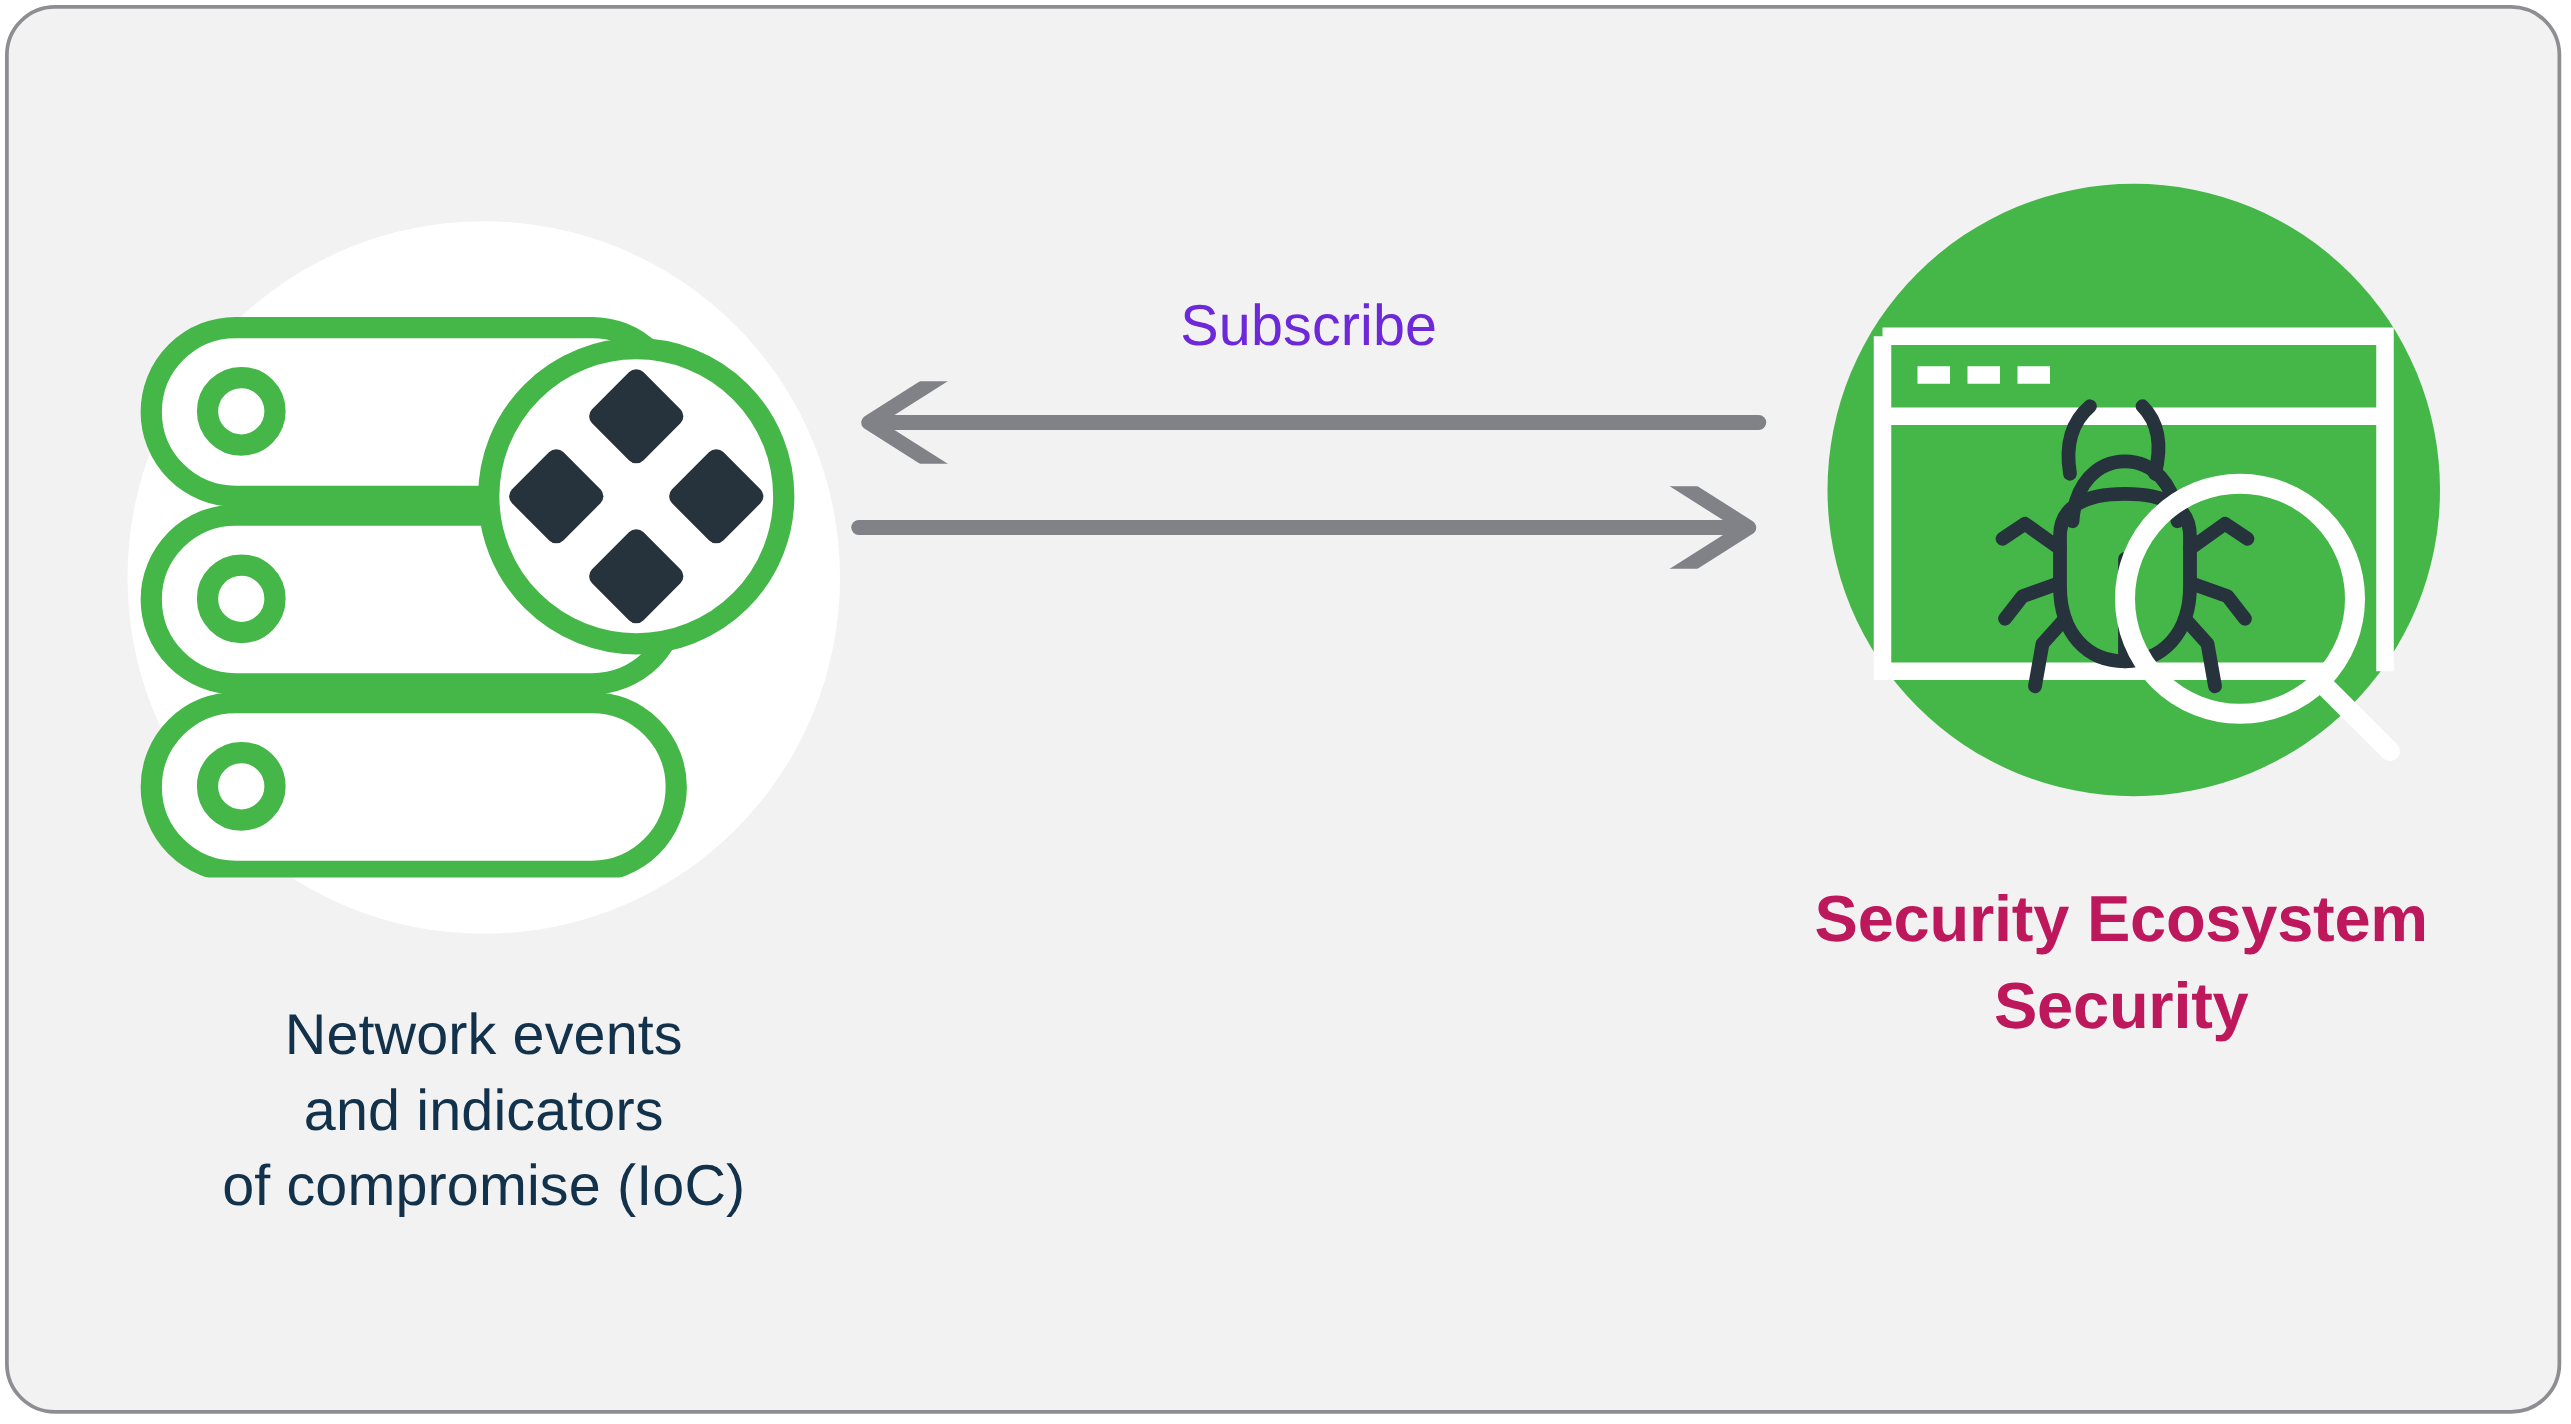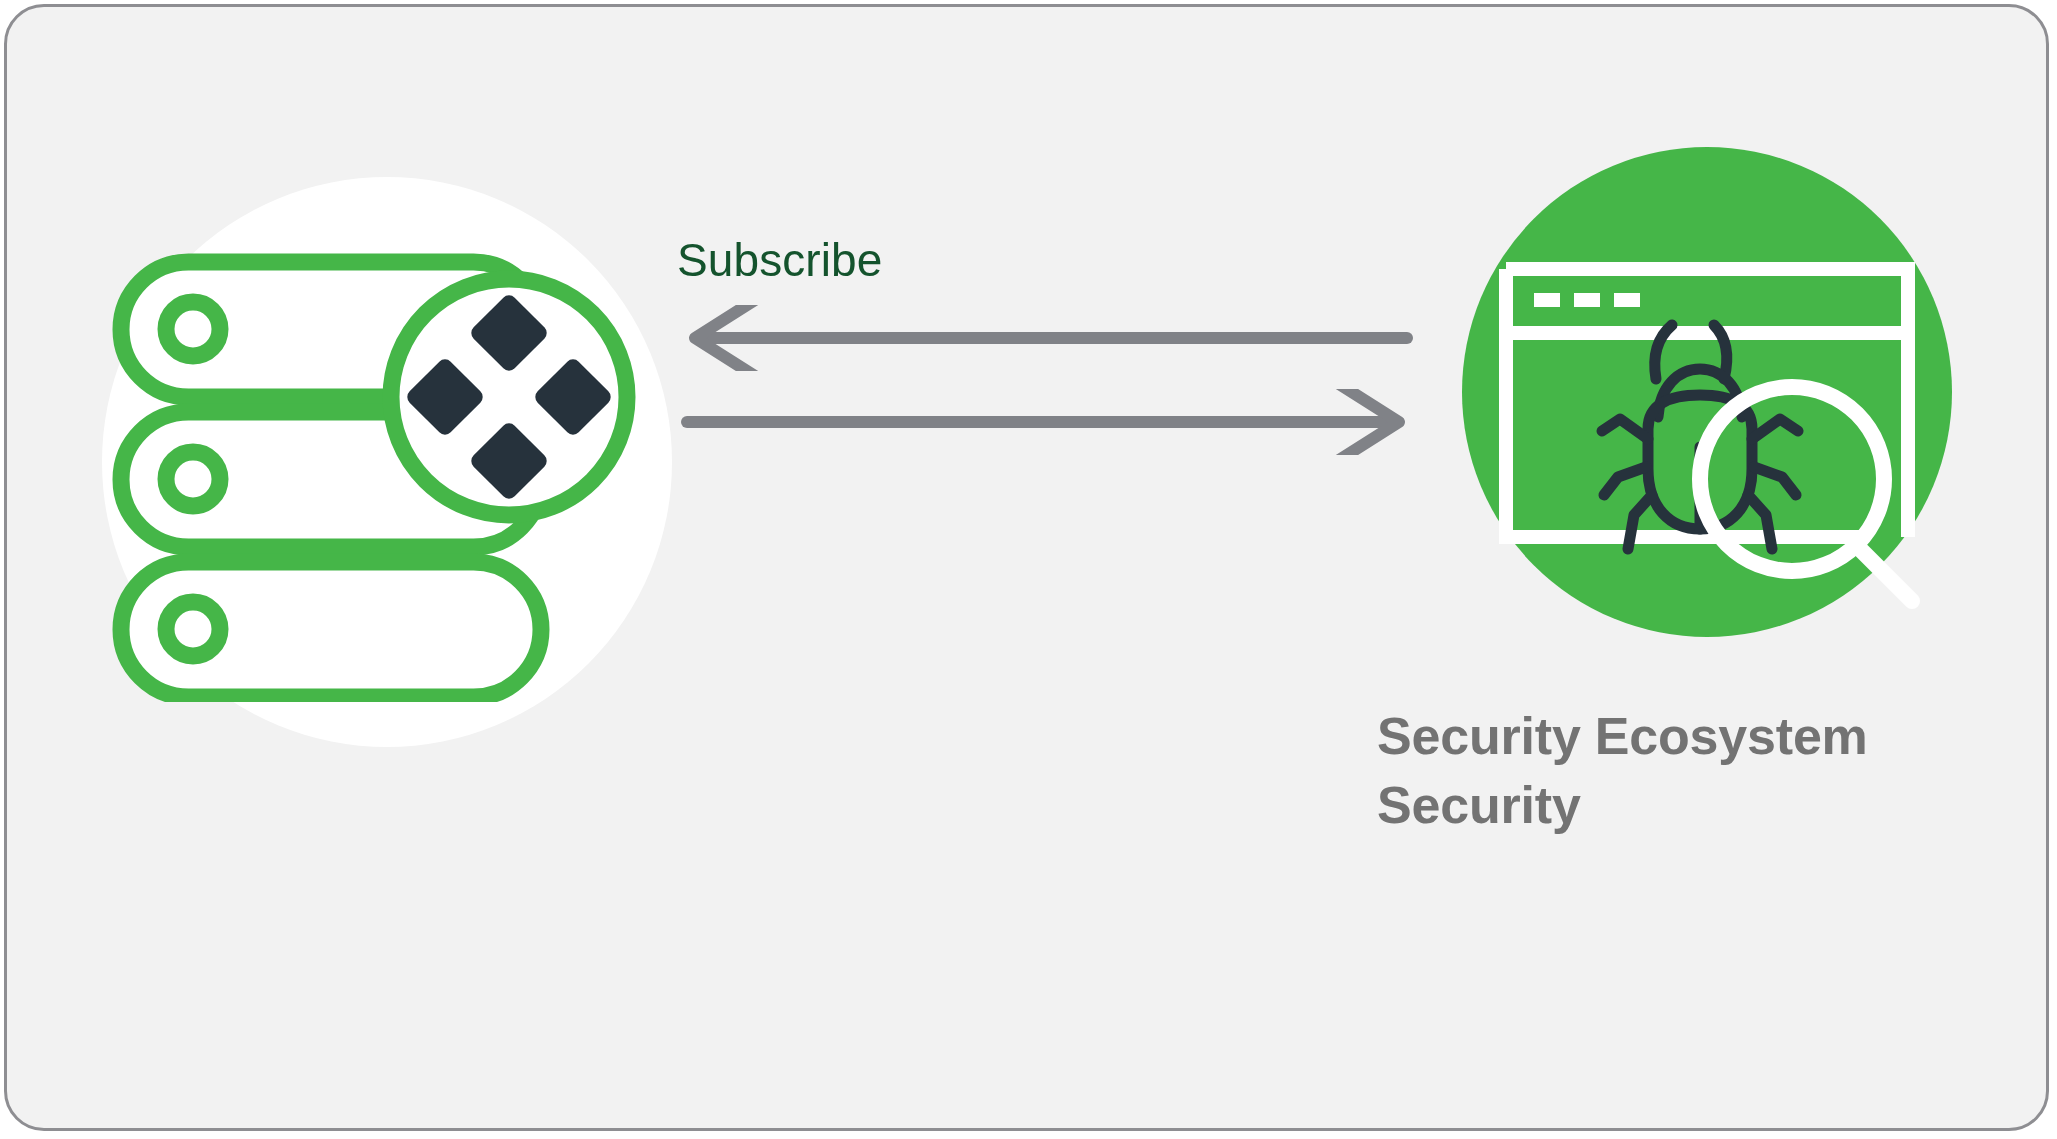--- a/index.html
+++ b/index.html
@@ -93,39 +93,40 @@
     left: 55px;
     top: 0px;
     width: 490px;
     height: 490px;
   }
   .right-caption {
     position: absolute;
     left: -30px;
     top: 555px;
     width: 640px;
-    text-align: left;
-    color: #737373;
+    text-align: center;
+    color: #be185d;
     font-size: 52px;
     line-height: 1.32;
     font-weight: 700;
     letter-spacing: -0.2px;
   }
 
   
   .arrow-group {
     position: absolute;
     left: 670px;
     width: 740px;
   }
   .arrow-subscribe { top: 230px; }
   .arrow-publish   { top: 382px; }
 
   .arrow-label {
-    color: #14532d;
+    text-align: center;
+    color: #6d28d9;
     font-size: 46px;
     line-height: 1;
     font-weight: 400;
     letter-spacing: 0.1px;
     margin-bottom: 22px;
   }
   .arrow-svg {
     display: block;
     width: 740px;
     height: 66px;
@@ -165,20 +166,25 @@
           <circle cx="412" cy="165" r="118" fill="#ffffff" stroke="#45b648" stroke-width="17"></circle>
           <g fill="#26323c">
             <rect x="383" y="72" width="58" height="58" rx="8" transform="rotate(45 412 101)"></rect>
             <rect x="319" y="136" width="58" height="58" rx="8" transform="rotate(45 348 165)"></rect>
             <rect x="447" y="136" width="58" height="58" rx="8" transform="rotate(45 476 165)"></rect>
             <rect x="383" y="200" width="58" height="58" rx="8" transform="rotate(45 412 229)"></rect>
           </g>
         </g>
       </svg>
 
+      <div class="left-caption">
+        <div>Network events</div>
+        <div>and indicators</div>
+        <div>of compromise (IoC)</div>
+      </div>
     </div>
 
     <div class="arrow-group arrow-subscribe">
       <div class="arrow-label">Subscribe</div>
       <svg class="arrow-svg" viewBox="0 0 740 66">
         <line x1="730" y1="33" x2="22" y2="33" stroke="#808287" stroke-width="12" stroke-linecap="round"></line>
         <polyline points="78,-5 18,33 78,71" fill="none" stroke="#808287" stroke-width="12" stroke-linecap="round" stroke-linejoin="round"></polyline>
       </svg>
     </div>
 

